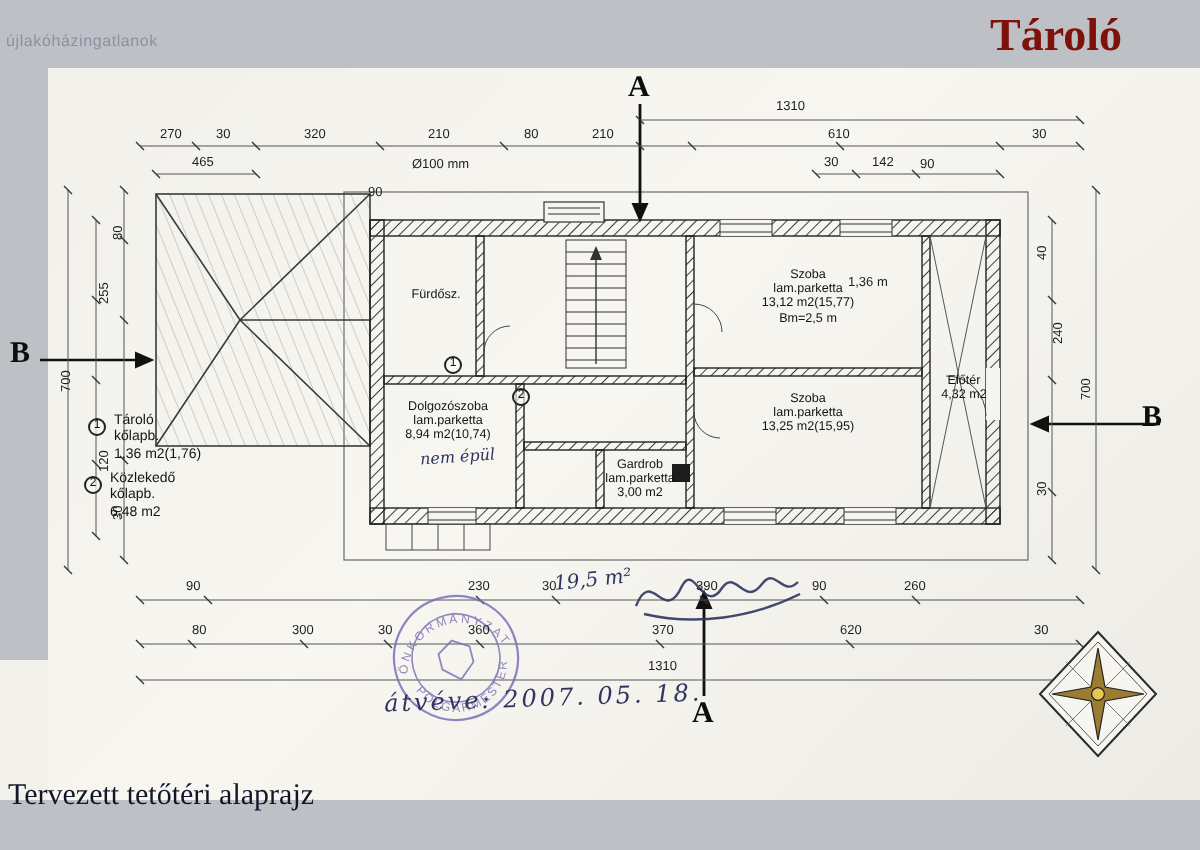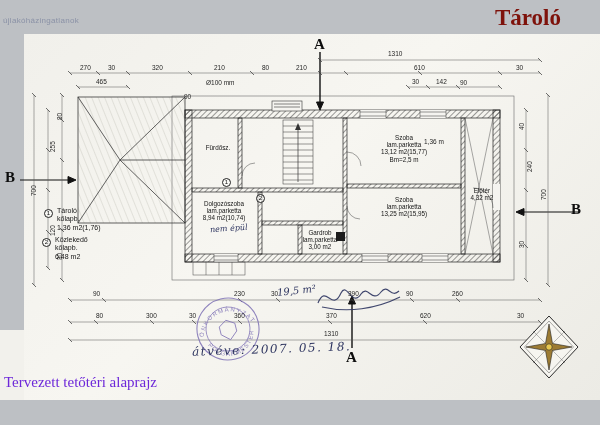--- a/index.html
+++ b/index.html
@@ -6,21 +6,21 @@
   html,body{width:600px;height:425px}
   .page{position:relative;width:600px;height:425px;background:#bdc0c4;overflow:hidden;
         font-family:"Liberation Sans",sans-serif;color:#222}
   .paper-main{position:absolute;left:24px;top:34px;width:576px;height:366px;
         background:linear-gradient(135deg,#f1f0eb 0%,#f7f6f1 45%,#ecebe5 100%)}
   .paper-lower-left{position:absolute;left:0;top:330px;width:24px;height:70px;background:#f2f1ec}
   .svg-layer{position:absolute;left:0;top:0}
   .title{position:absolute;left:462px;top:5px;width:132px;text-align:center;
         font-family:"Liberation Serif",serif;font-weight:700;font-size:23px;color:#7e120b}
   .watermark{position:absolute;left:3px;top:16px;font-size:8px;color:#8a91a6;filter:blur(.3px);letter-spacing:.3px}
-  .caption{position:absolute;left:4px;top:374px;font-family:"Liberation Serif",serif;font-size:15px;color:#6d28d9}
+  .caption{position:absolute;left:4px;top:390px;font-family:"Liberation Serif",serif;font-size:15px;color:#0f172a}
   #label-layer{position:absolute;left:0;top:0;width:600px;height:425px}
   .dim{position:absolute;font-size:6.5px;line-height:1;white-space:nowrap;color:#1f1f1f;transform-origin:0 0}
   .room-label{position:absolute;font-size:6.3px;line-height:1.15;text-align:center;color:#141414}
   .legend-item{position:absolute;font-size:7px;line-height:1.2;color:#141414}
   .circle-mark{position:absolute;width:9px;height:9px;border:1px solid #222;border-radius:50%;
         font-size:6px;line-height:7px;text-align:center;color:#111;background:rgba(250,250,247,.65)}
   .section-marker{position:absolute;font-family:"Liberation Serif",serif;font-weight:700;font-size:15px;color:#0d0d0d}
   .hw{position:absolute;font-family:"DejaVu Serif",serif;font-style:italic;color:#2e3560}
   .hw-note{left:210px;top:224px;font-size:8px;transform:rotate(-4deg)}
   .hw-area{left:277px;top:285px;font-size:10px;transform:rotate(-6deg)}

